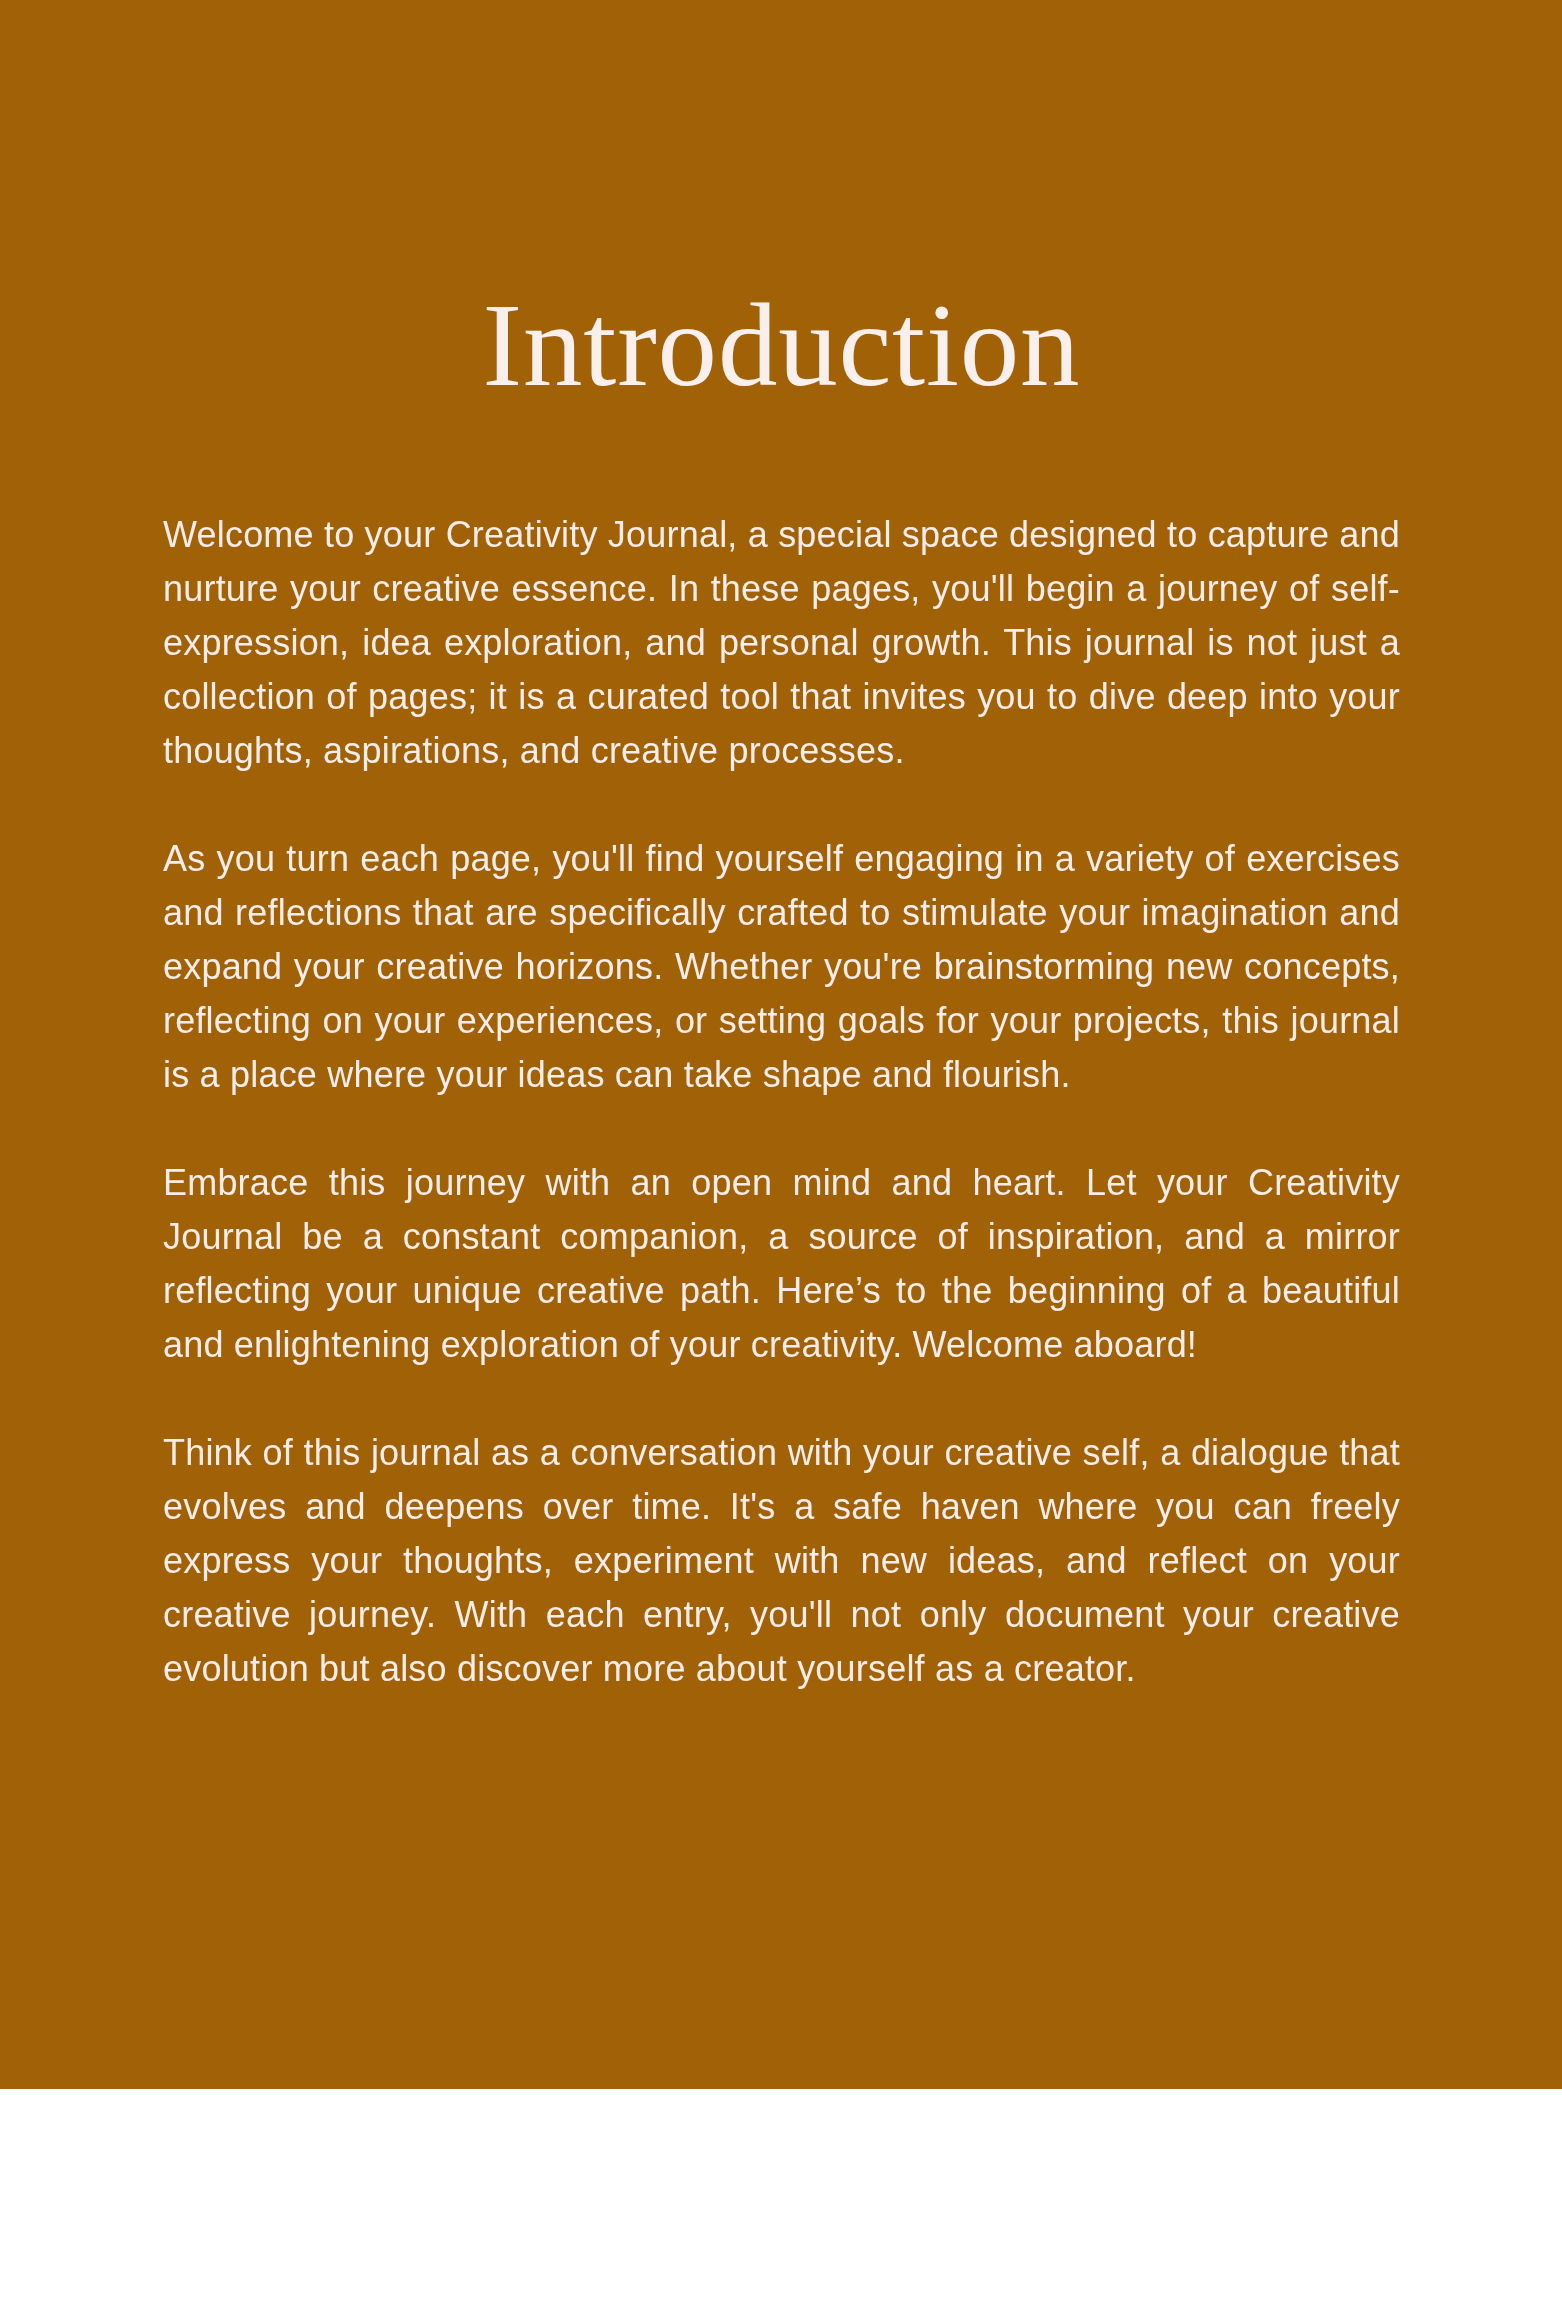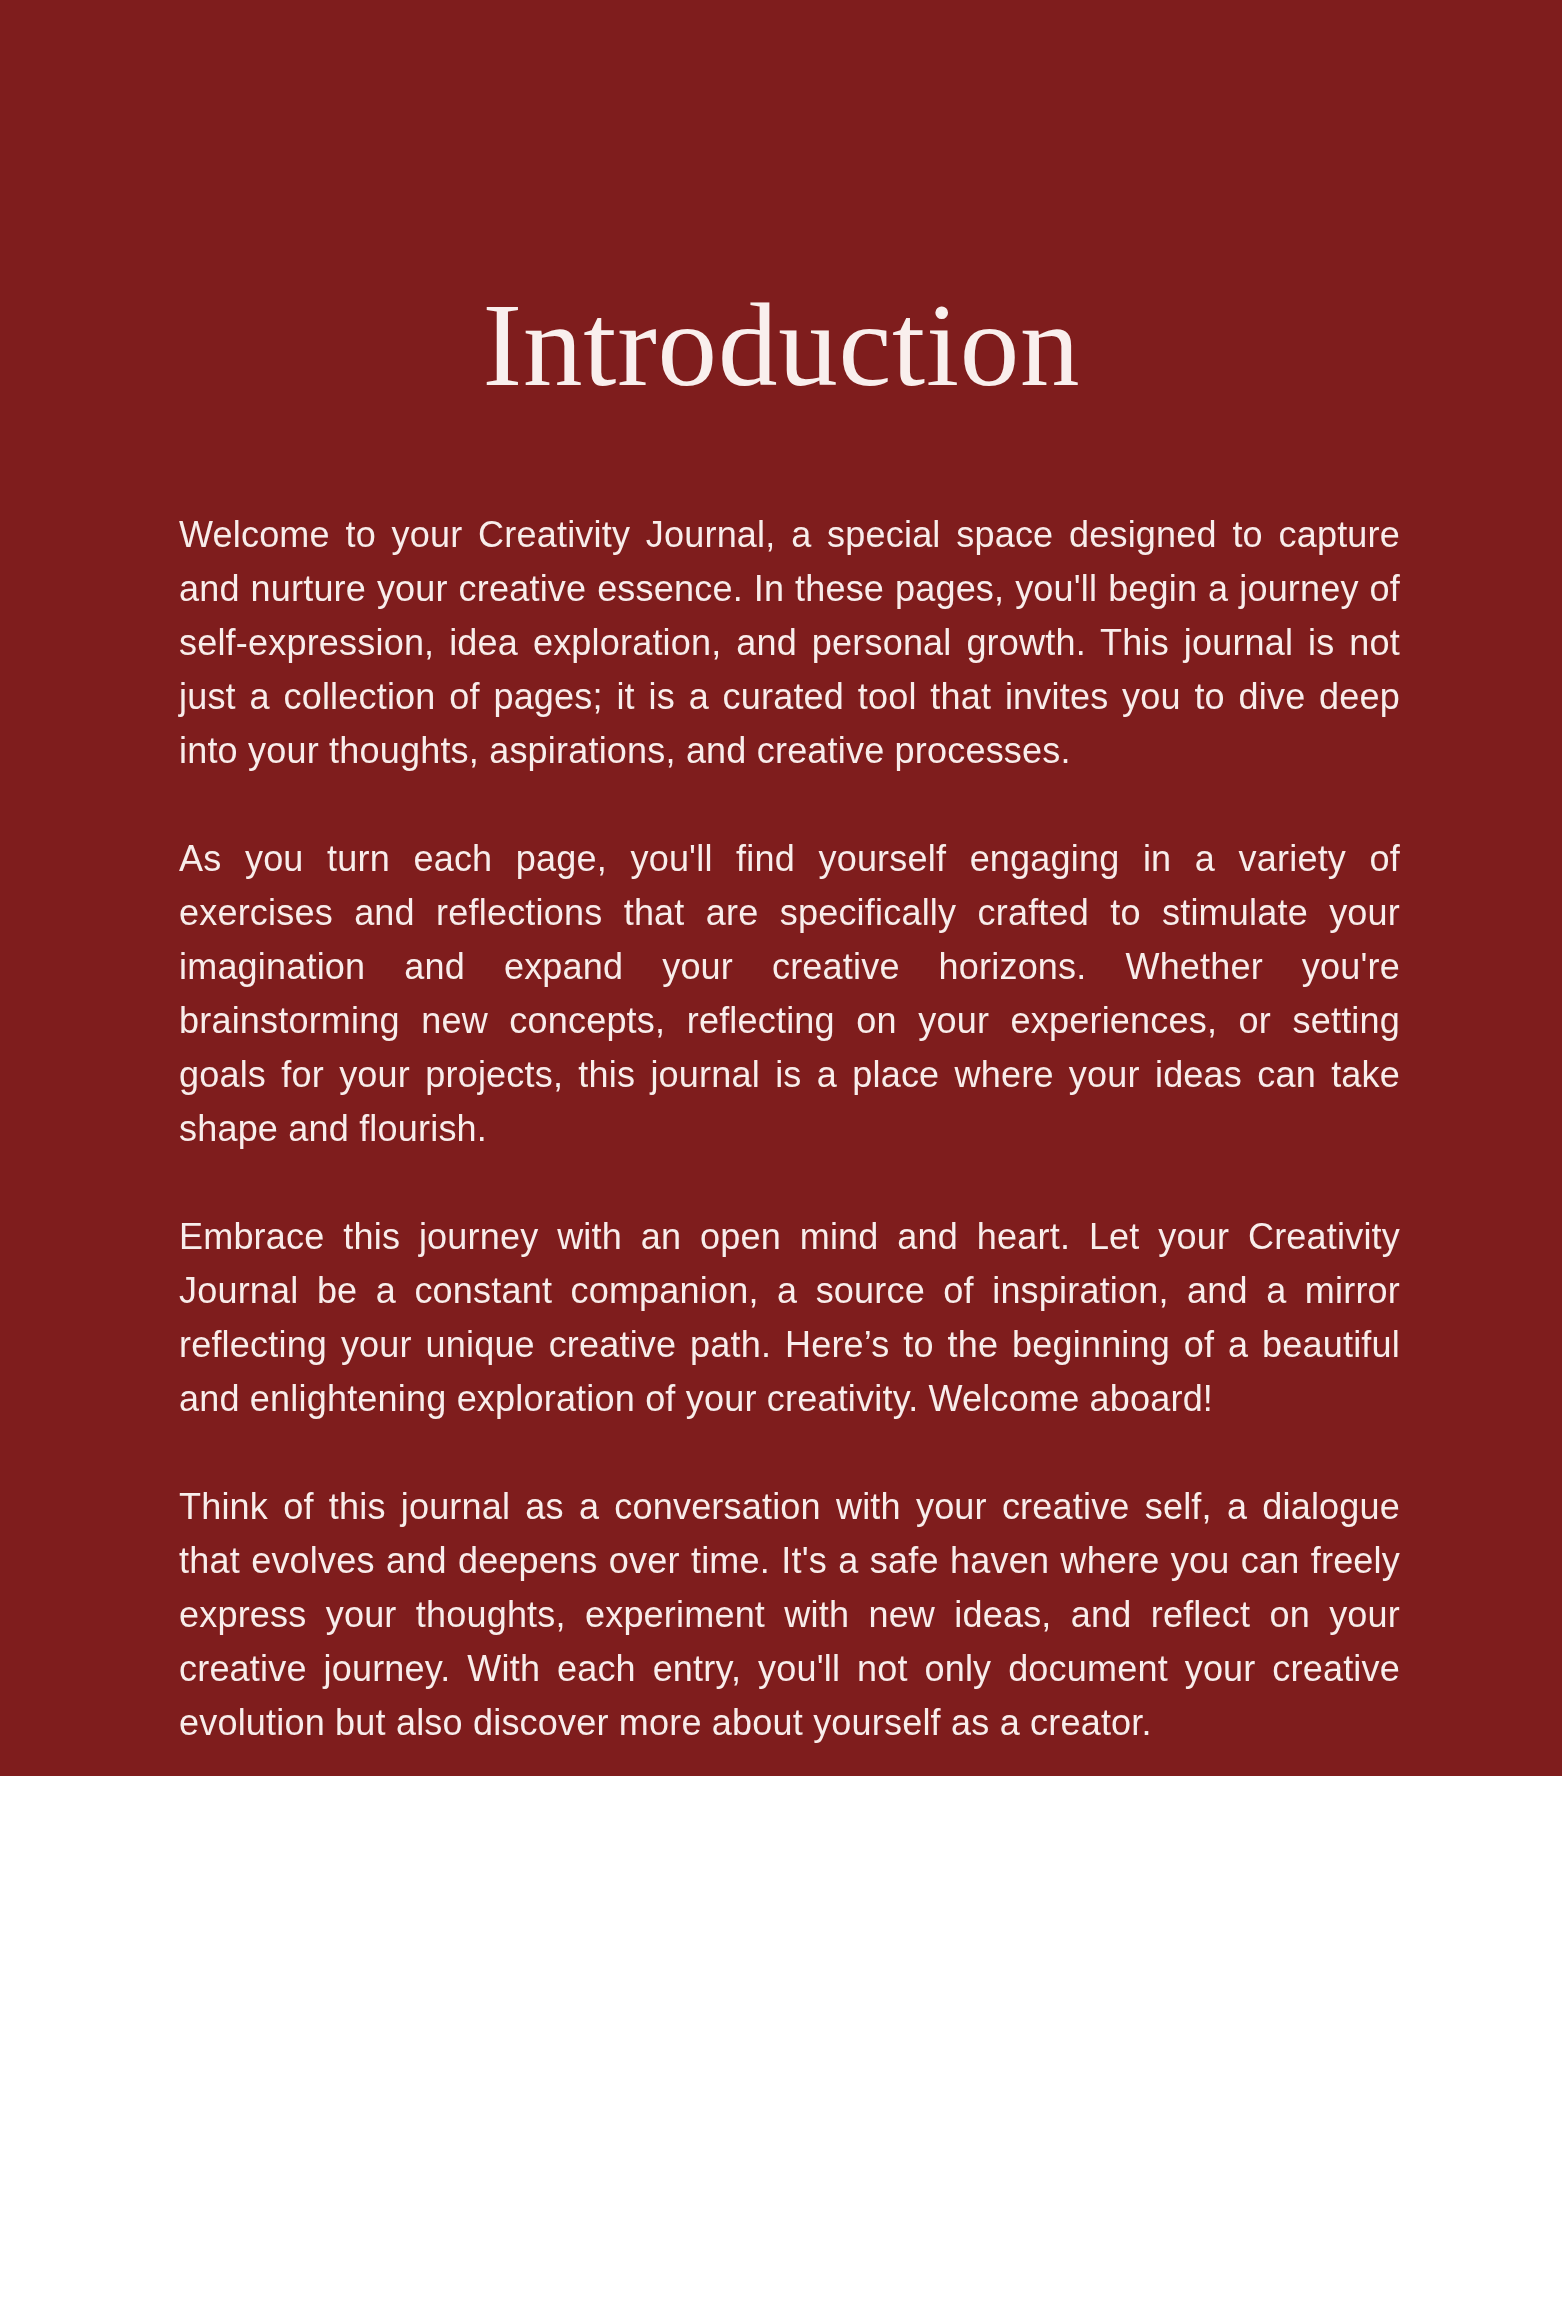--- a/index.html
+++ b/index.html
@@ -2,22 +2,22 @@
 <html style="font-size:13.4px"><head>
 <meta charset="utf-8">
 <style>
   html, body {
     margin: 0;
     padding: 0;
   }
   .page {
     position: relative;
     width: 1563px;
-    height: 1776px;
-    background: #7f1d1d;
+    height: 2089px;
+    background: #a16207;
     font-family: "Liberation Sans", sans-serif;
     overflow: hidden;
     box-sizing: border-box;
   }
   .page-title {
     margin: 0;
     padding-top: 277px;
     text-align: center;
     font-family: "Liberation Serif", "DejaVu Serif", serif;
     font-weight: 400;
@@ -29,21 +29,21 @@
   .body-text {
     width: 1237px;
     margin: 94px auto 0 auto;
     color: #f8edeb;
     font-size: 36px;
     line-height: 54px;
     text-align: justify;
     letter-spacing: 0.2px;
   }
   .body-text p {
-    margin: 0 0 54px 16px;
+    margin: 0 0 54px 0;
   }
   .body-text p:last-child {
     margin-bottom: 0;
   }
 </style>
 </head>
 <body>
 
 <div class="page">
   <h1 class="page-title">Introduction</h1>

